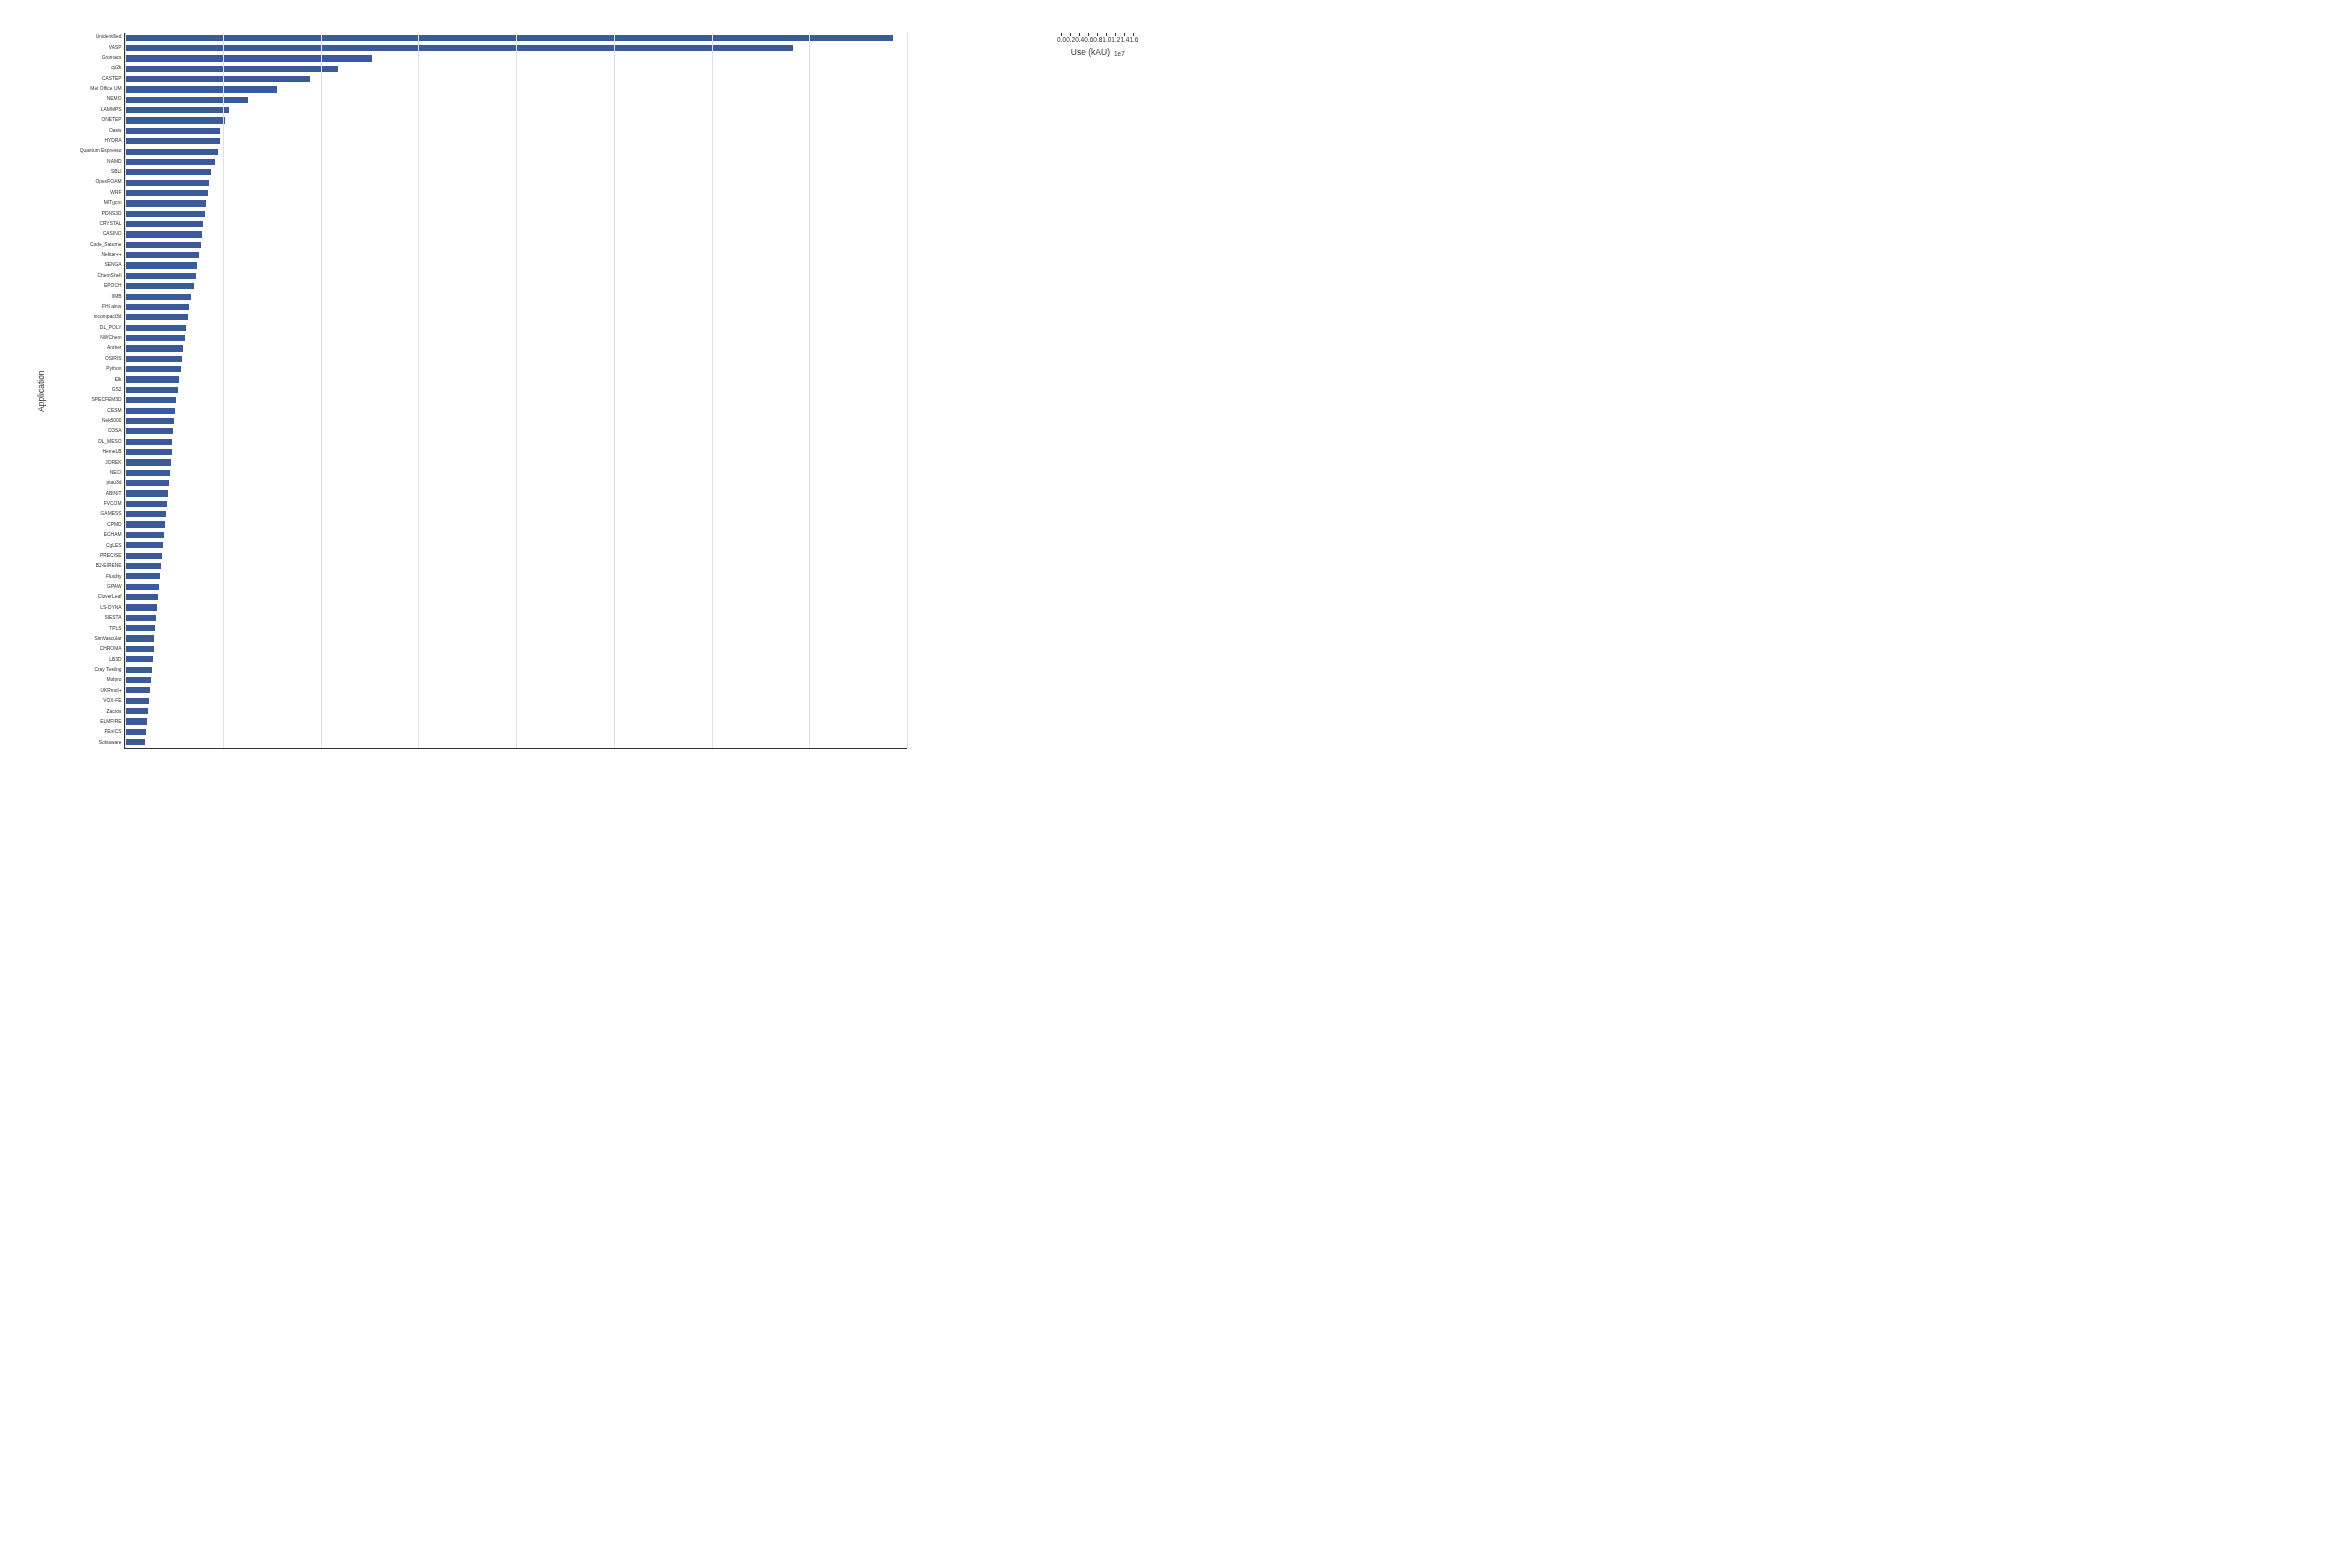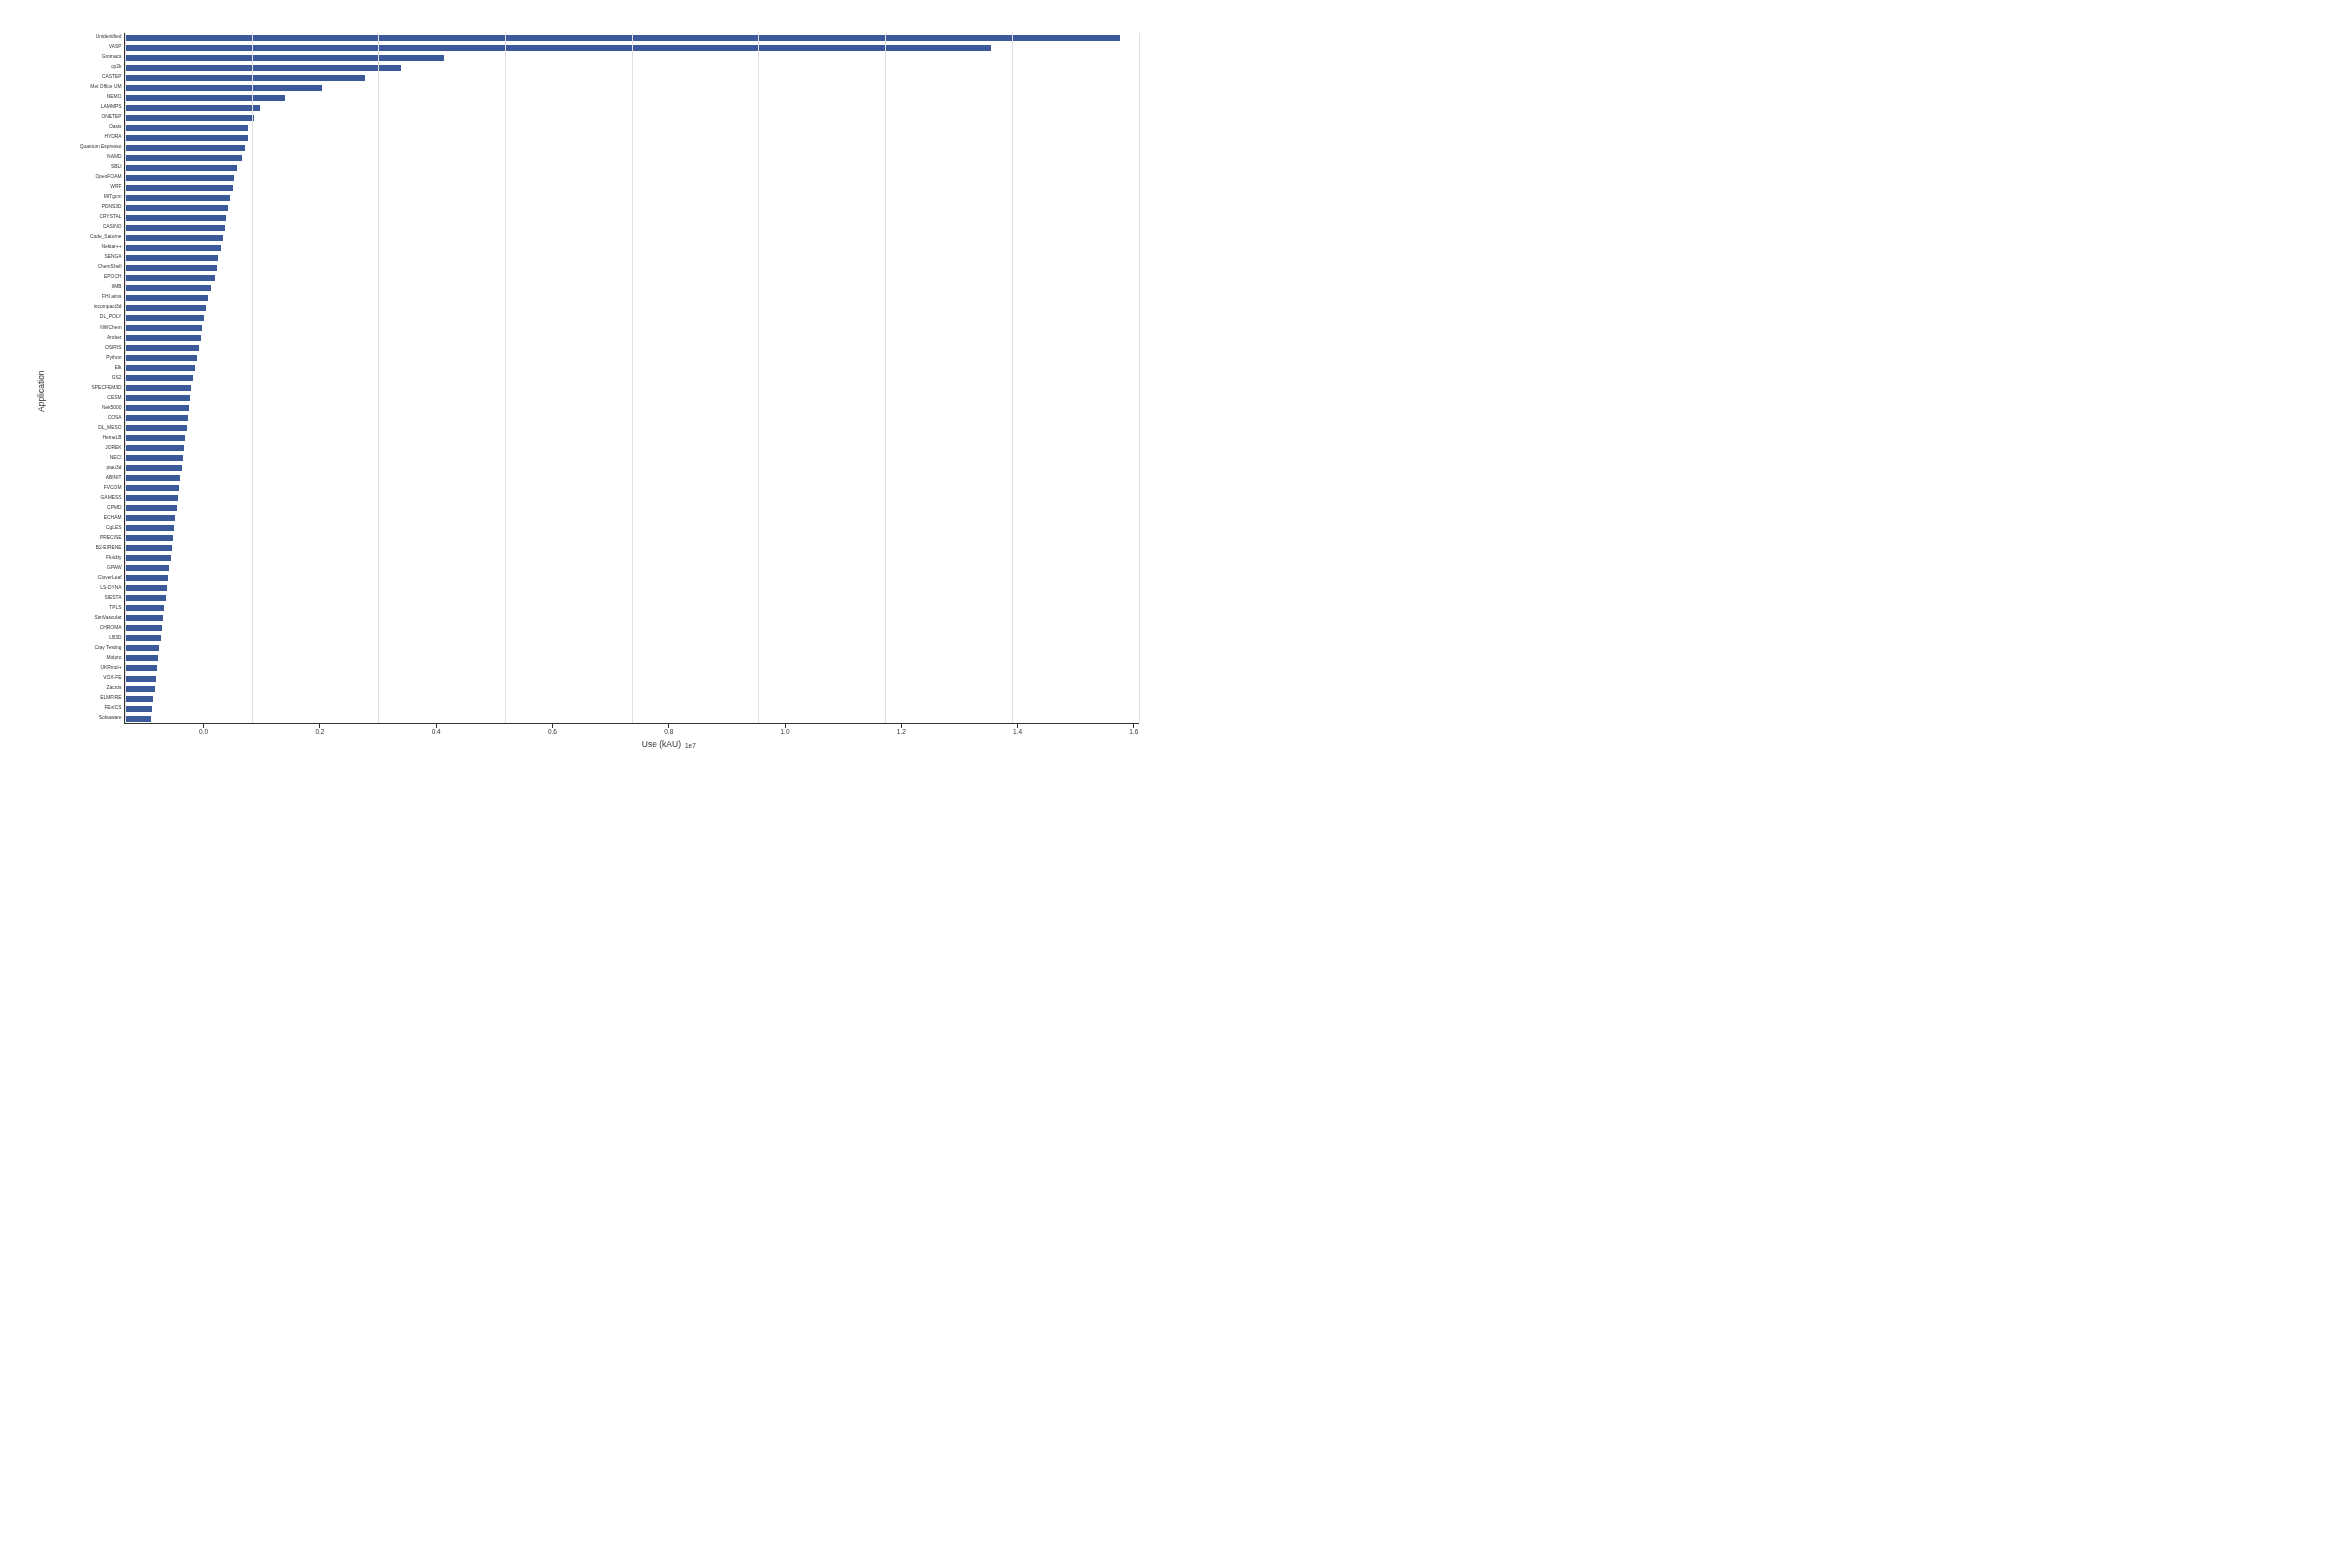--- a/index.html
+++ b/index.html
@@ -31,21 +31,21 @@
       font-size: 8.5px;
       color: #333;
       display: flex;
       align-items: center;
       justify-content: center;
       padding: 0 3.3px;
       flex-shrink: 0;
     }
     .plot-section {
       display: flex;
-      flex-direction: column;
+      flex-direction: row;
       flex: 1;
     }
     .bars-container {
       display: flex;
       flex: 1;
     }
     .labels-col {
       display: flex;
       flex-direction: column;
       justify-content: space-around;

